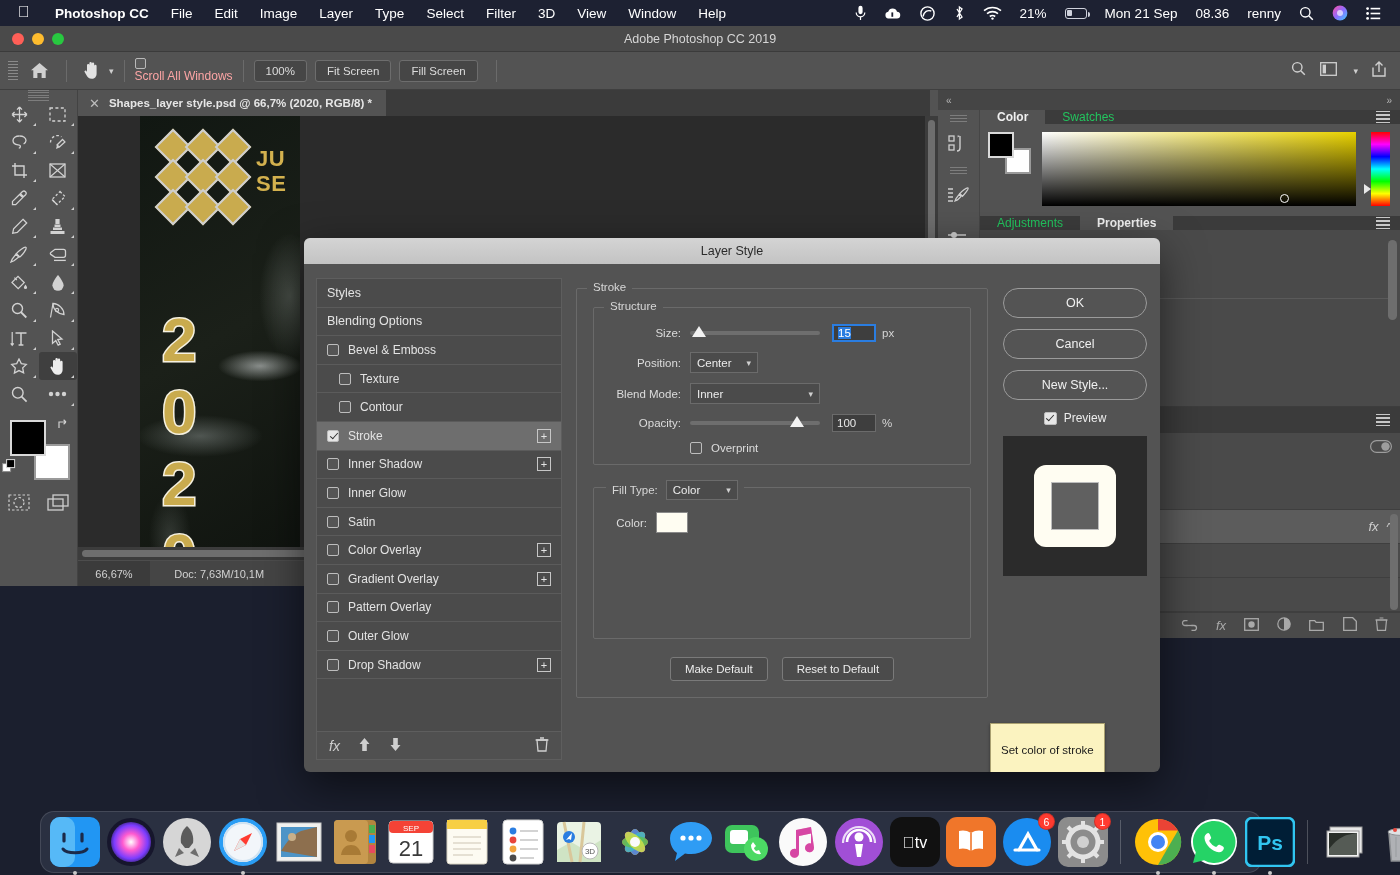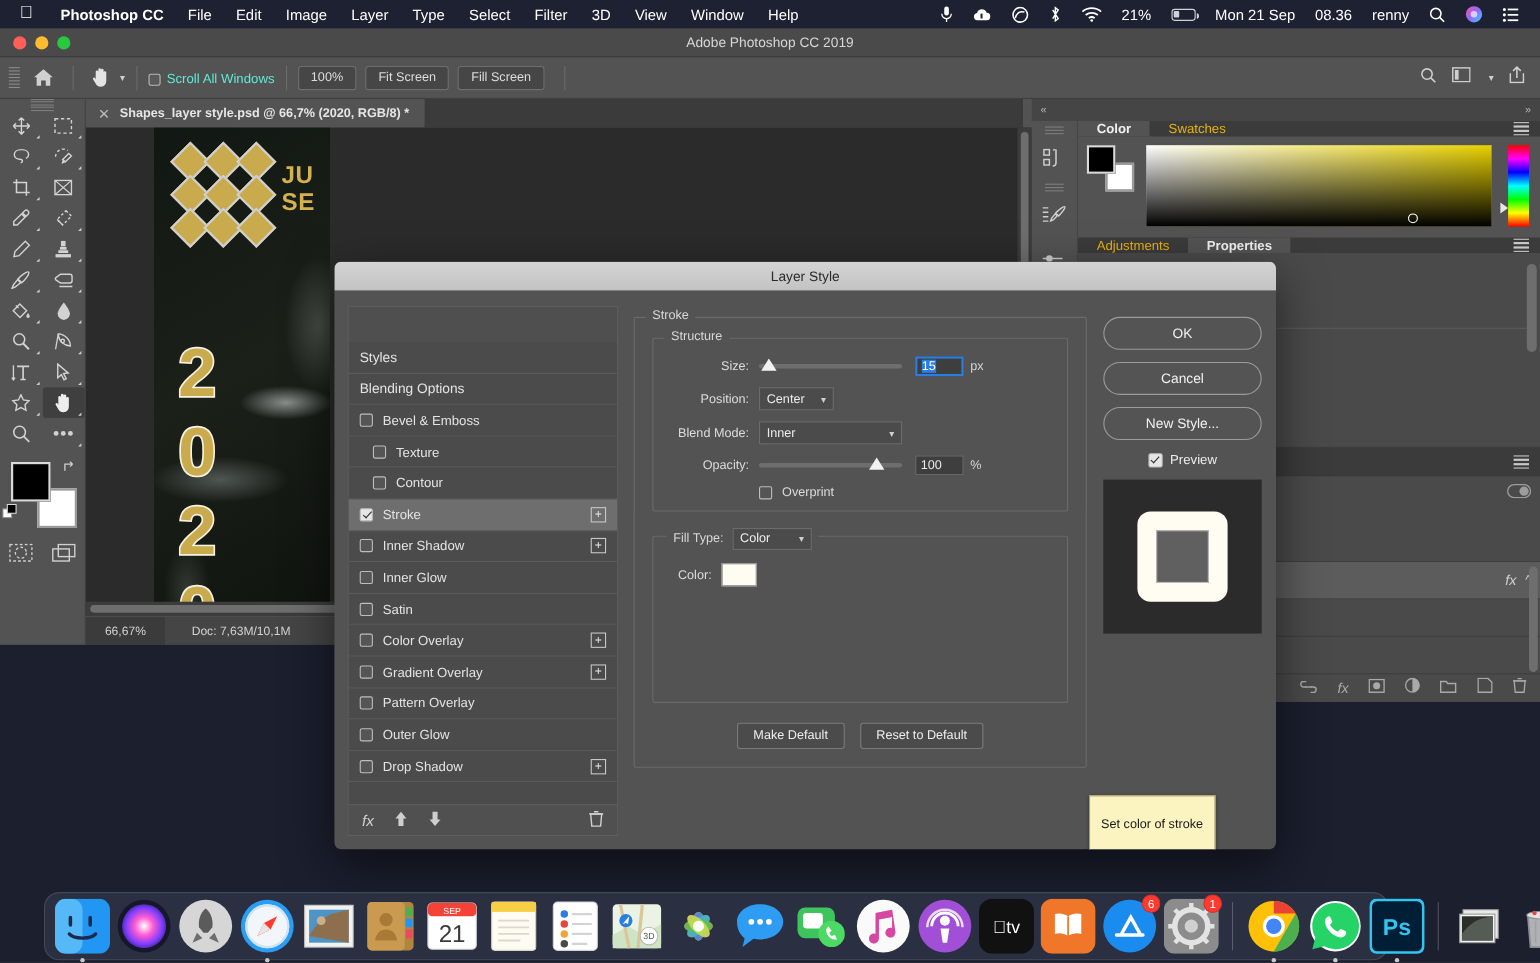--- a/index.html
+++ b/index.html
@@ -34,21 +34,21 @@
     position:relative; border-bottom:1px solid #3b3b3b;
   }
   .traffic { display:flex; gap:8px; padding-left:12px; }
   .tl { width:12px; height:12px; border-radius:50%; }
   .tl.r{background:#ff5f57;} .tl.y{background:#febc2e;} .tl.g{background:#28c840;}
   .win-title{ position:absolute; left:0; right:0; text-align:center; color:#d6d6d6; font-size:12.5px; pointer-events:none;}
 
   .optionsbar{ height:38px; background:#535353; display:flex; align-items:center; border-bottom:1px solid #3f3f3f; padding-left:4px;}
   .grip{ width:10px; height:24px; display:flex; flex-direction:column; justify-content:center; gap:2px; margin:0 4px;}
   .grip i{display:block; height:1px; background:#8a8a8a;}
-  .ob-btn{ display:flex; align-items:flex-end; justify-content:center; color:#5eead4; font-size:12px; }
+  .ob-btn{ display:flex; align-items:flex-start; justify-content:center; color:#fca5a5; font-size:12px;flex-direction:column; }
   .home-ic{ width:34px; height:28px; display:flex; align-items:center; justify-content:center;}
   .tool-swatch{ width:30px;height:28px;display:flex;align-items:center;justify-content:center;}
   .caret{ font-size:9px; color:#cfcfcf; margin-left:2px;}
   .vdiv{ width:1px; height:22px; background:#6b6b6b; margin:0 10px;}
   .cbx{ width:11px;height:11px;border:1px solid #b9b9b9;border-radius:2px;display:inline-block;margin-right:6px;background:#5a5a5a;vertical-align:-1px;}
   .obtn{ background:#464646; border:1px solid #6d6d6d; border-radius:3px; color:#dcdcdc; font-size:11.5px; padding:4px 11px; margin-right:8px;}
   .ob-right{ margin-left:auto; display:flex; align-items:center; gap:14px; padding-right:14px; color:#bdbdbd;}
 
   
   .tabstrip{ position:absolute; left:78px; top:64px; width:852px; height:26px; background:#3b3b3b; display:flex; align-items:flex-end;}
@@ -99,21 +99,21 @@
   .rightpanel{ position:absolute; right:0; top:64px; bottom:0; width:462px; background:#535353; }
   .rp-collapse{ height:20px; display:flex; align-items:center; justify-content:space-between; padding:0 8px; color:#b5b5b5; font-size:10px; background:#454545;}
   .rp-body{ display:flex; height:calc(100% - 20px);}
   .rp-iconcol{ width:42px; background:#535353; border-right:1px solid #464646; padding-top:4px;}
   .rp-ic{ height:44px; display:flex; align-items:center; justify-content:center; color:#cfcfcf;}
   .rp-icgrip{ height:8px; display:flex;flex-direction:column;justify-content:center;gap:2px;padding:0 12px;}
   .rp-icgrip i{height:1px;background:#7d7d7d;}
   .rp-main{ flex:1; display:flex; flex-direction:column; }
 
   .paneltabs{ height:28px; background:#3b3b3b; display:flex; align-items:stretch; position:relative;}
-  .ptab{ display:flex; align-items:center; padding:0 17px; font-size:12px; color:#eab308;}
+  .ptab{ display:flex; align-items:center; padding:0 17px; font-size:12px; color:#22c55e;}
   .ptab.active{ background:#535353; color:#f0f0f0; font-weight:bold;}
   .pmenu{ margin-left:auto; display:flex; align-items:center; padding-right:10px; color:#c7c7c7;}
   .hamb{ width:14px; display:flex; flex-direction:column; gap:2px;}
   .hamb i{ height:1.6px; background:#c7c7c7; display:block;}
 
   .colorpanel{ background:#535353; padding:8px 8px 10px 8px; display:flex; gap:10px; height:94px;}
   .cp-sw{ position:relative; width:44px; height:40px;}
   .cp-fg{ position:absolute; left:0; top:0; width:26px;height:26px;background:#000;border:2px solid #d9d9d9;}
   .cp-bg{ position:absolute; left:17px; top:16px; width:26px;height:26px;background:#fff;border:2px solid #9a9a9a;}
   .cp-field{ flex:1; height:74px; position:relative;
@@ -145,21 +145,21 @@
   .lp-foot{ height:26px; display:flex; align-items:center; justify-content:flex-end; gap:18px; padding-right:12px; color:#a9a9a9; background:#4a4a4a; border-top:1px solid #3f3f3f;}
 
   
   .dialog{ position:absolute; left:304px; top:212px; width:856px; height:534px; background:#535353;
            border-radius:6px; box-shadow:0 14px 44px rgba(0,0,0,.55); overflow:hidden;}
   .dlg-title{ height:26px; background:linear-gradient(#d4d4d4,#c3c3c3); display:flex;align-items:center;justify-content:center;
               font-size:12.5px; color:#2b2b2b;}
   .dlg-body{ display:flex; padding:14px 12px 12px 12px; gap:14px; height:508px;}
 
   .styles-col{ width:246px; background:#4f4f4f; display:flex; flex-direction:column; border:1px solid #5e5e5e;}
-  .styles-list{ flex:1; overflow:hidden;margin-top:32px; }
+  .styles-list{ flex:1; overflow:hidden; }
   .srow{ height:28.6px; display:flex; align-items:center; padding:0 10px; border-bottom:1px solid #5b5b5b;
          color:#e3e3e3; font-size:12px; background:#4b4b4b;}
   .srow.head{ font-size:12.5px; }
   .srow.sel{ background:#6e6e6e;}
   .srow .indent{ width:12px; }
   .sbox{ width:12px;height:12px;border:1px solid #bdbdbd;border-radius:2px;background:#555; margin-right:9px; flex:none; position:relative;}
   .sbox.on{ background:#e6e6e6;}
   .sbox.on::after{content:"";position:absolute;left:3.5px;top:0.5px;width:3px;height:7px;border:solid #2f2f2f;border-width:0 1.7px 1.7px 0;transform:rotate(42deg);}
   .plusb{ margin-left:auto; width:14px;height:14px;border:1px solid #c6c6c6; color:#e4e4e4; font-size:11px; line-height:12px; text-align:center;}
   .styles-foot{ height:28px; background:#505050; border-top:1px solid #5e5e5e; display:flex; align-items:center; gap:18px; padding:0 12px; color:#cfcfcf; font-size:12px;}

